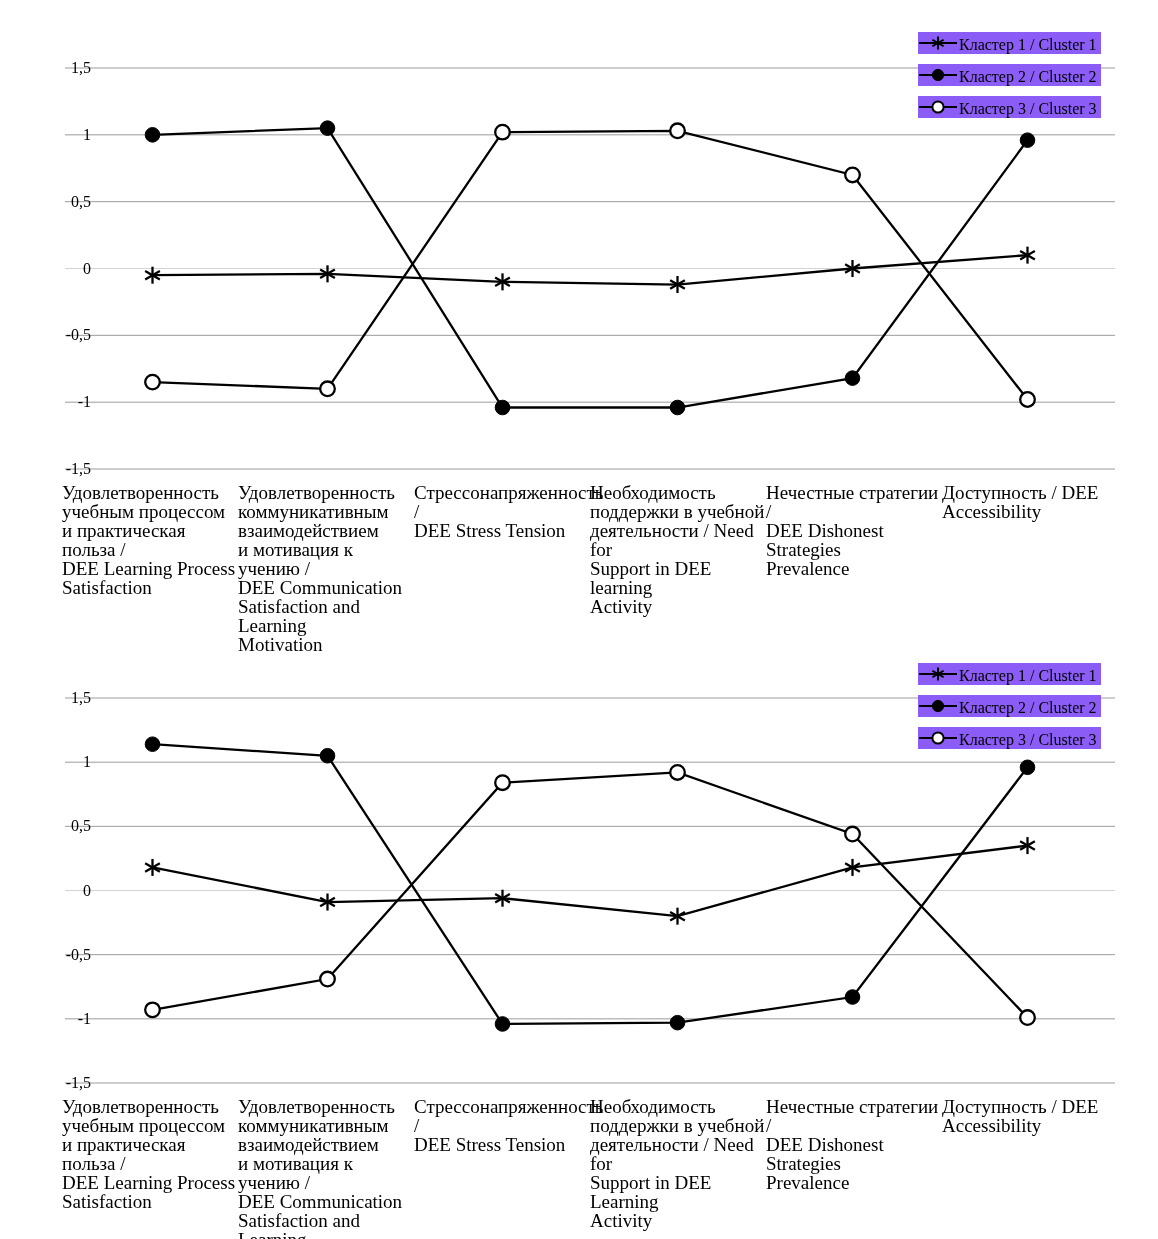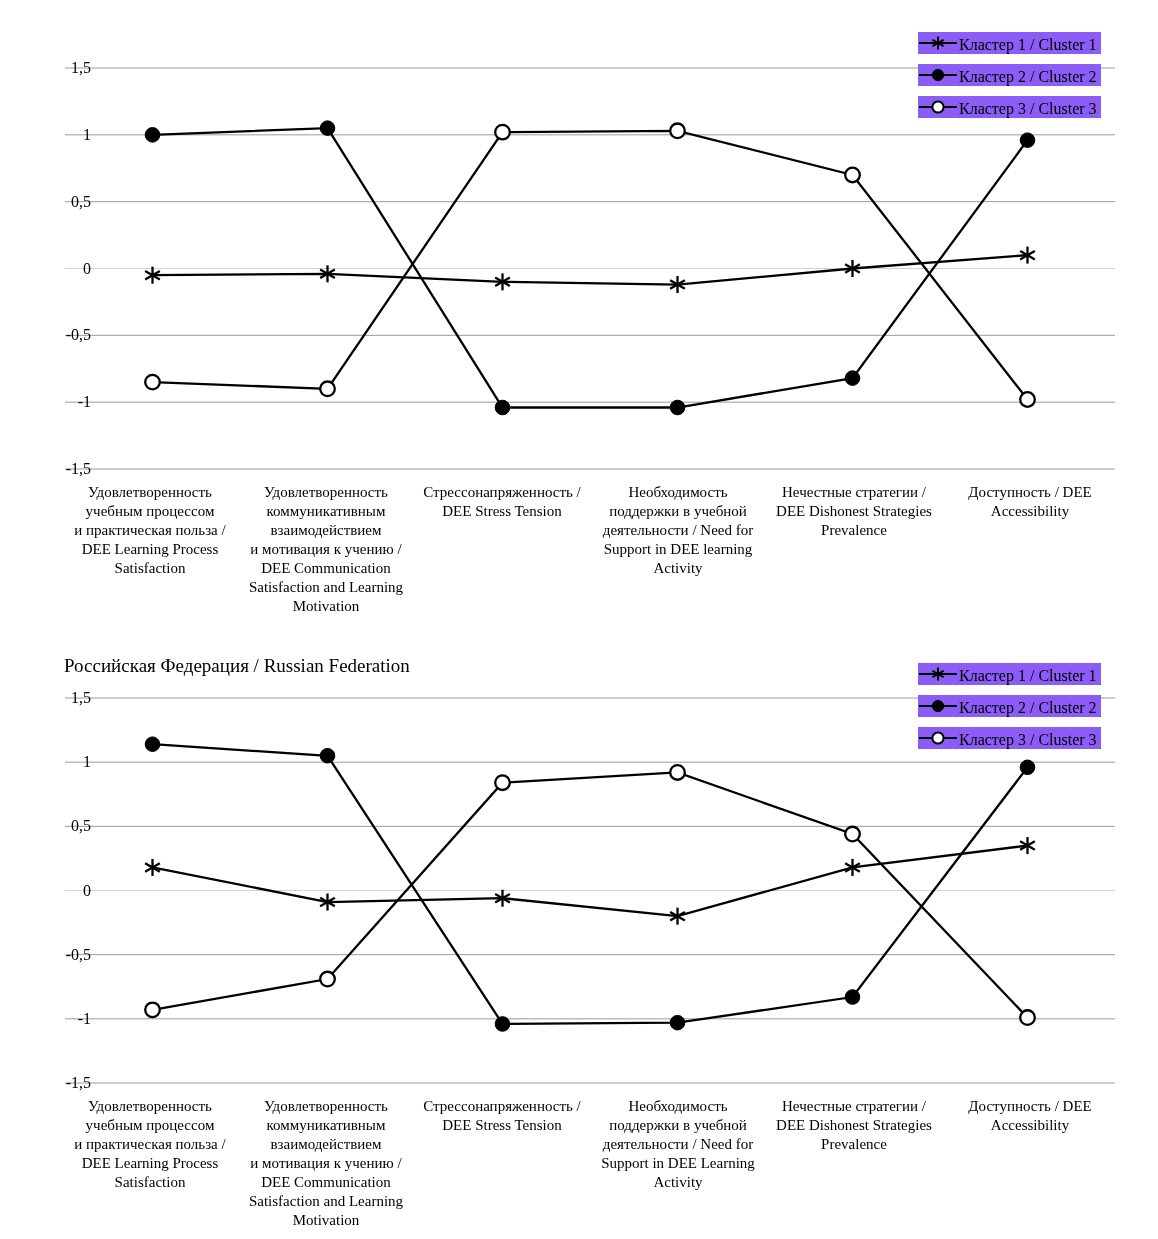--- a/index.html
+++ b/index.html
@@ -22,22 +22,21 @@
     right:1067px; 
     font-size:16px;line-height:20px;
     white-space:nowrap;
   }
   .catrow{
     position:absolute;left:62px;width:1056px;z-index:2;
     display:flex;
   }
   .catcell{
     width:176px;flex:0 0 176px;
-    text-align:center;
-    font-size:15px;line-height:19px;
+    font-size:19px;line-height:19px;
     white-space:pre-line;
   }
   .legend{
     position:absolute;left:918px;z-index:3;
   }
   .legend-row{
     display:flex;align-items:flex-end;
     height:22px;margin-bottom:10px;
     background:#8b5cf6;padding:0 4px 0 0;
   }
@@ -217,21 +216,20 @@
     </div>
     <div class="legend-row">
       <span class="legend-marker"><svg width="40" height="22">
             <line x1="1" y1="11" x2="39" y2="11" stroke="#000" stroke-width="2"></line>
             <circle cx="20" cy="11" r="5.6" fill="#fff" stroke="#000" stroke-width="2"></circle>
           </svg></span>
       <span class="legend-label">Кластер 3 / Cluster 3</span>
     </div>
   </div>
 
-  <h2 class="chart-title" style="top:655px;">Российская Федерация / Russian Federation</h2>
 
   <span class="ytick" style="top: 688px;">1,5</span>
   <span class="ytick" style="top: 752.167px;">1</span>
   <span class="ytick" style="top: 816.333px;">0,5</span>
   <span class="ytick" style="top: 880.5px;">0</span>
   <span class="ytick" style="top: 944.667px;">-0,5</span>
   <span class="ytick" style="top: 1008.83px;">-1</span>
   <span class="ytick" style="top: 1073px;">-1,5</span>
 
   <div class="catrow" style="top:1097px;">

